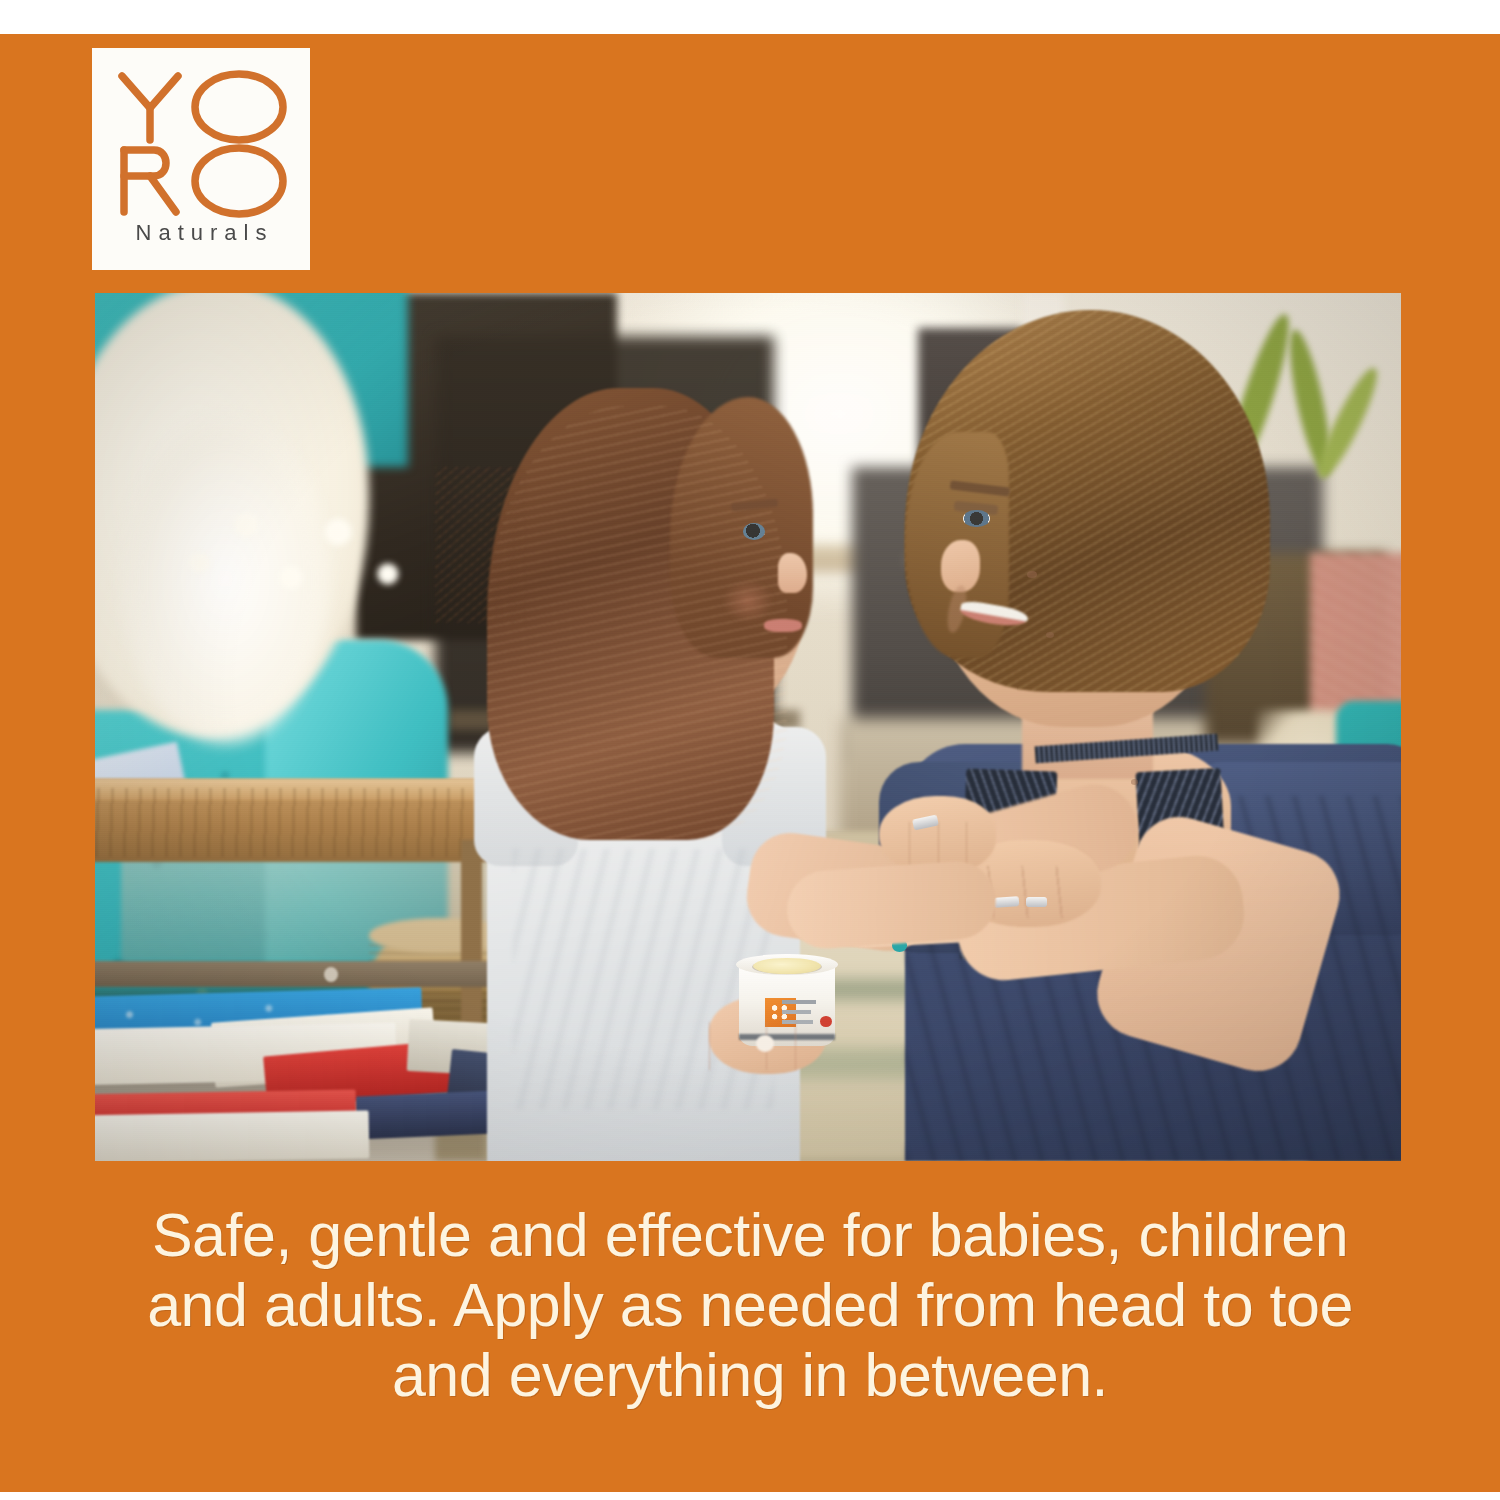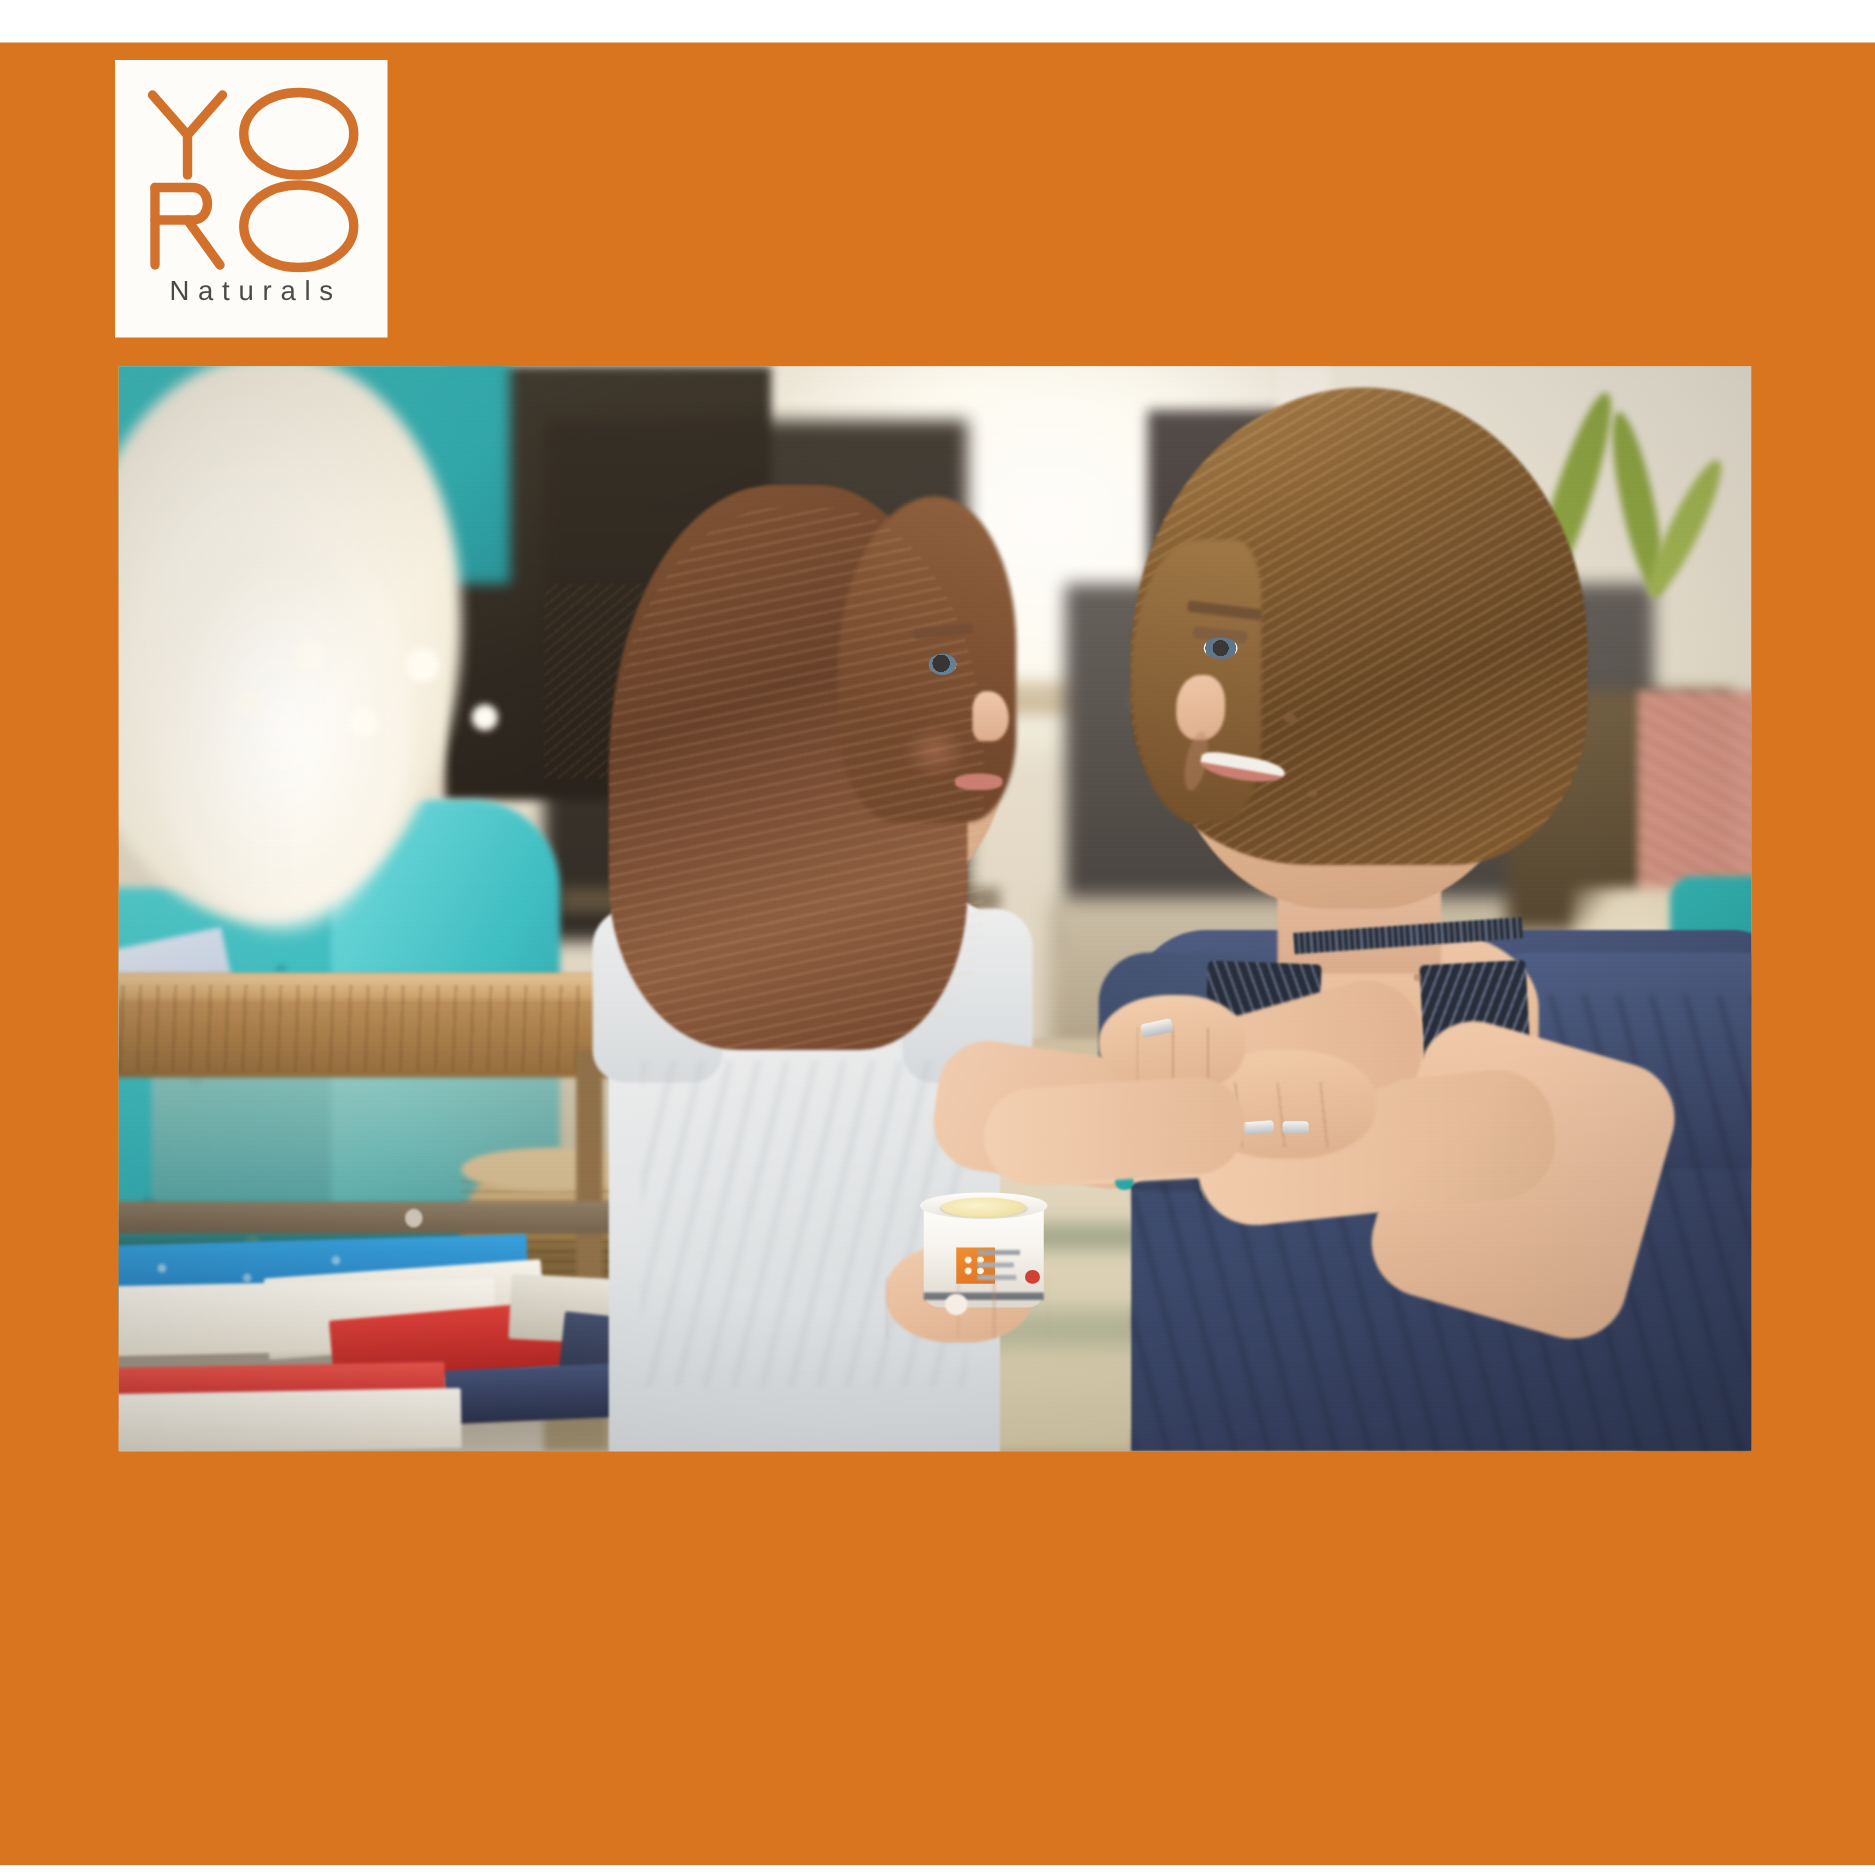--- a/index.html
+++ b/index.html
@@ -951,15 +951,20 @@
       <div class="l jar-band"></div>
       <div class="l girl-fingers"></div>
       <div class="l girl-nail"></div>
 
       <div class="l photo-warm"></div>
       <div class="l photo-grain"></div>
       <div class="l photo-vignette"></div>
     </div>
   </div>
 
+  <div id="caption">
+    <span class="cline">Safe, gentle and effective for babies, children</span>
+    <span class="cline">and adults. Apply as needed from head to toe</span>
+    <span class="cline">and everything in between.</span>
+  </div>
 
   <div id="bottom-strip"></div>
 </div>
 
 </body></html>

